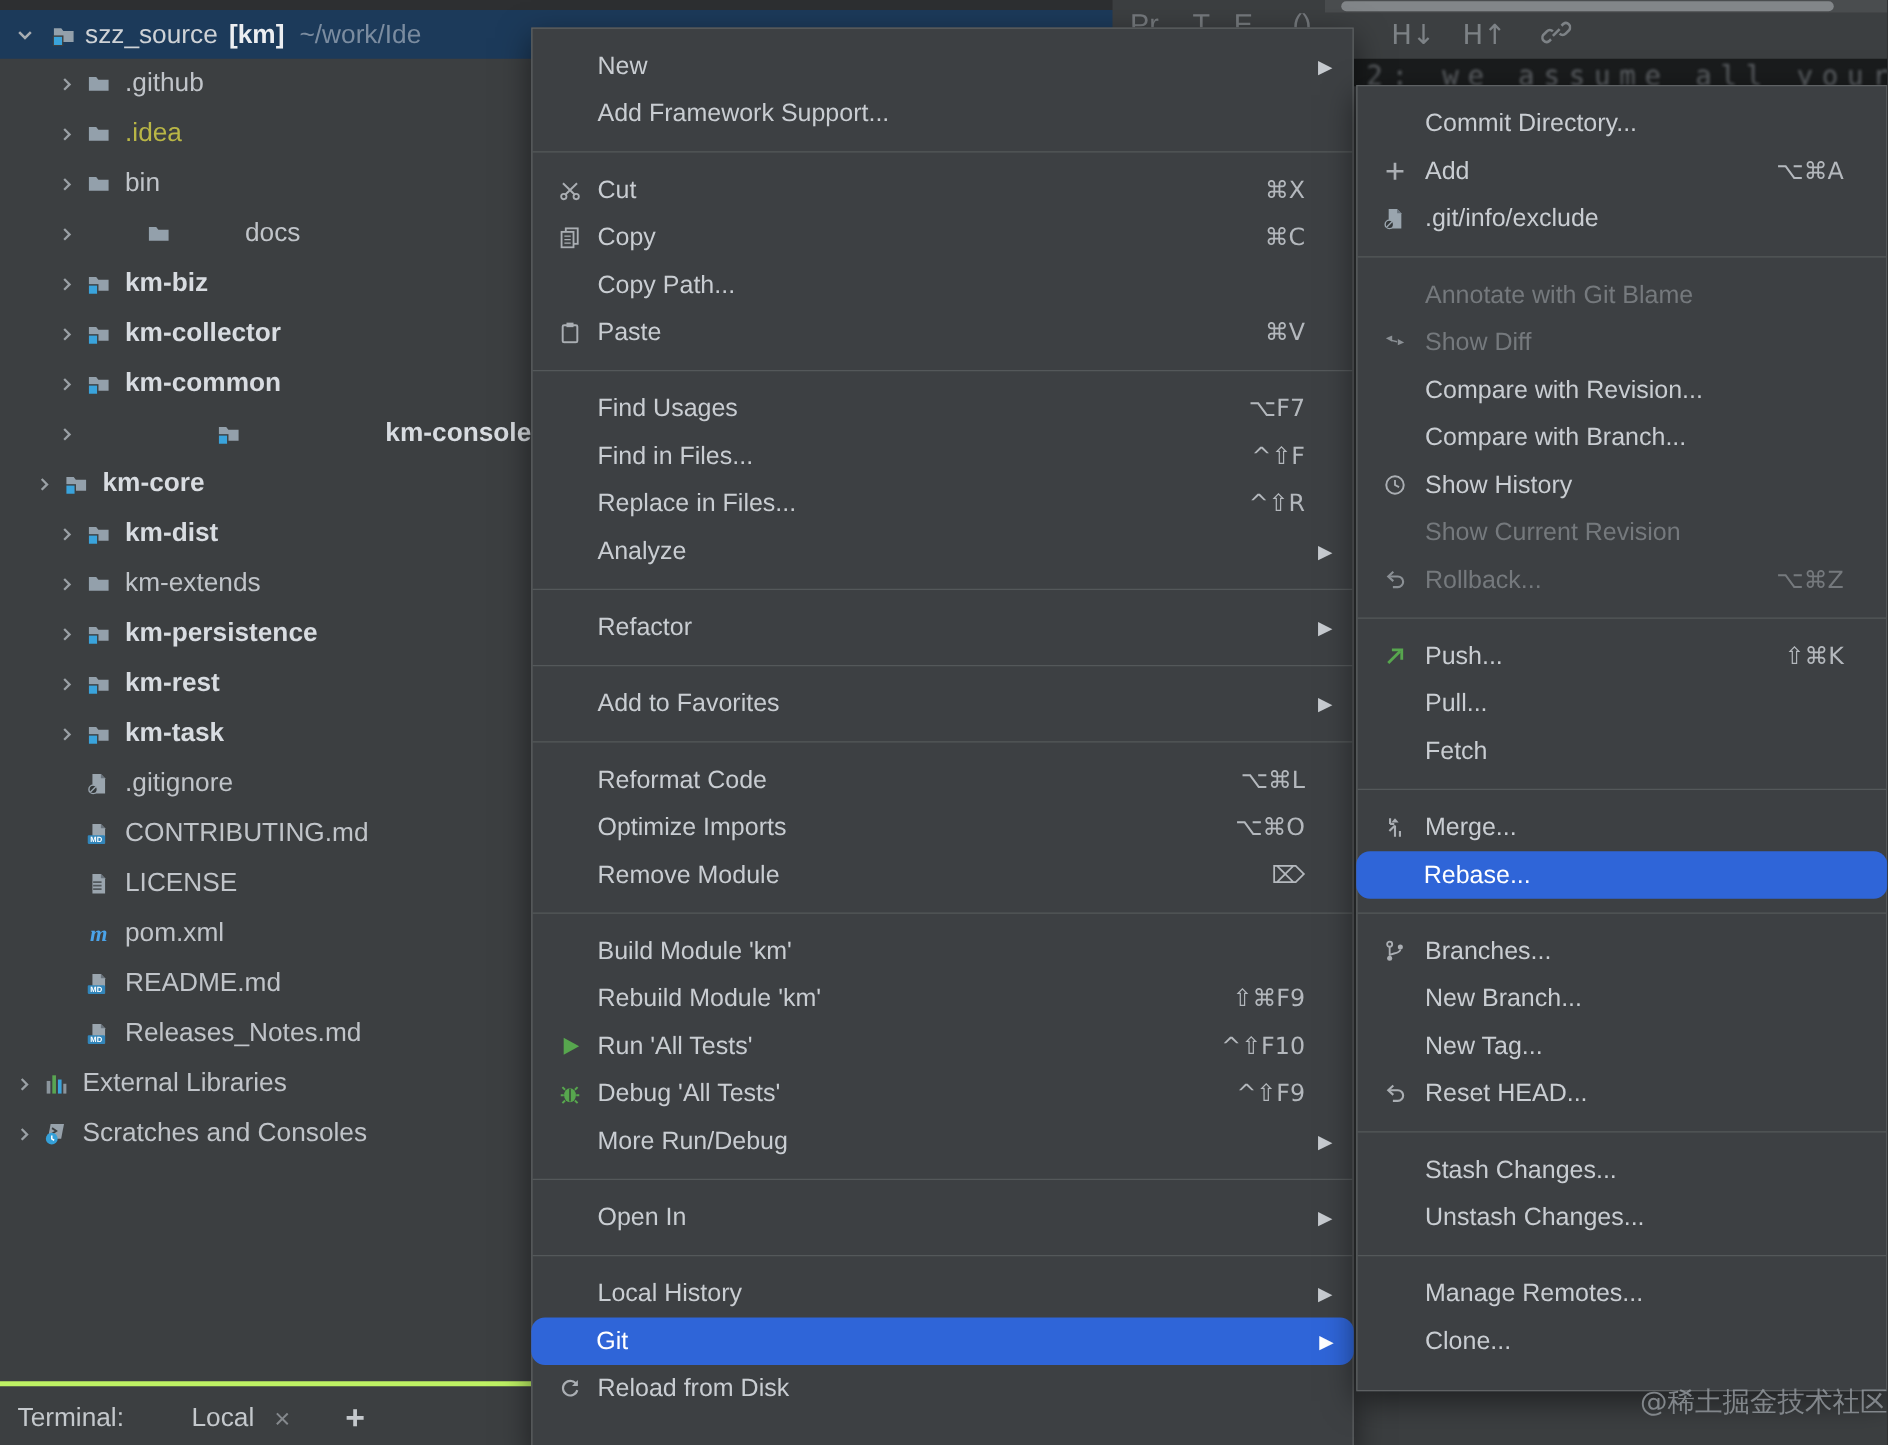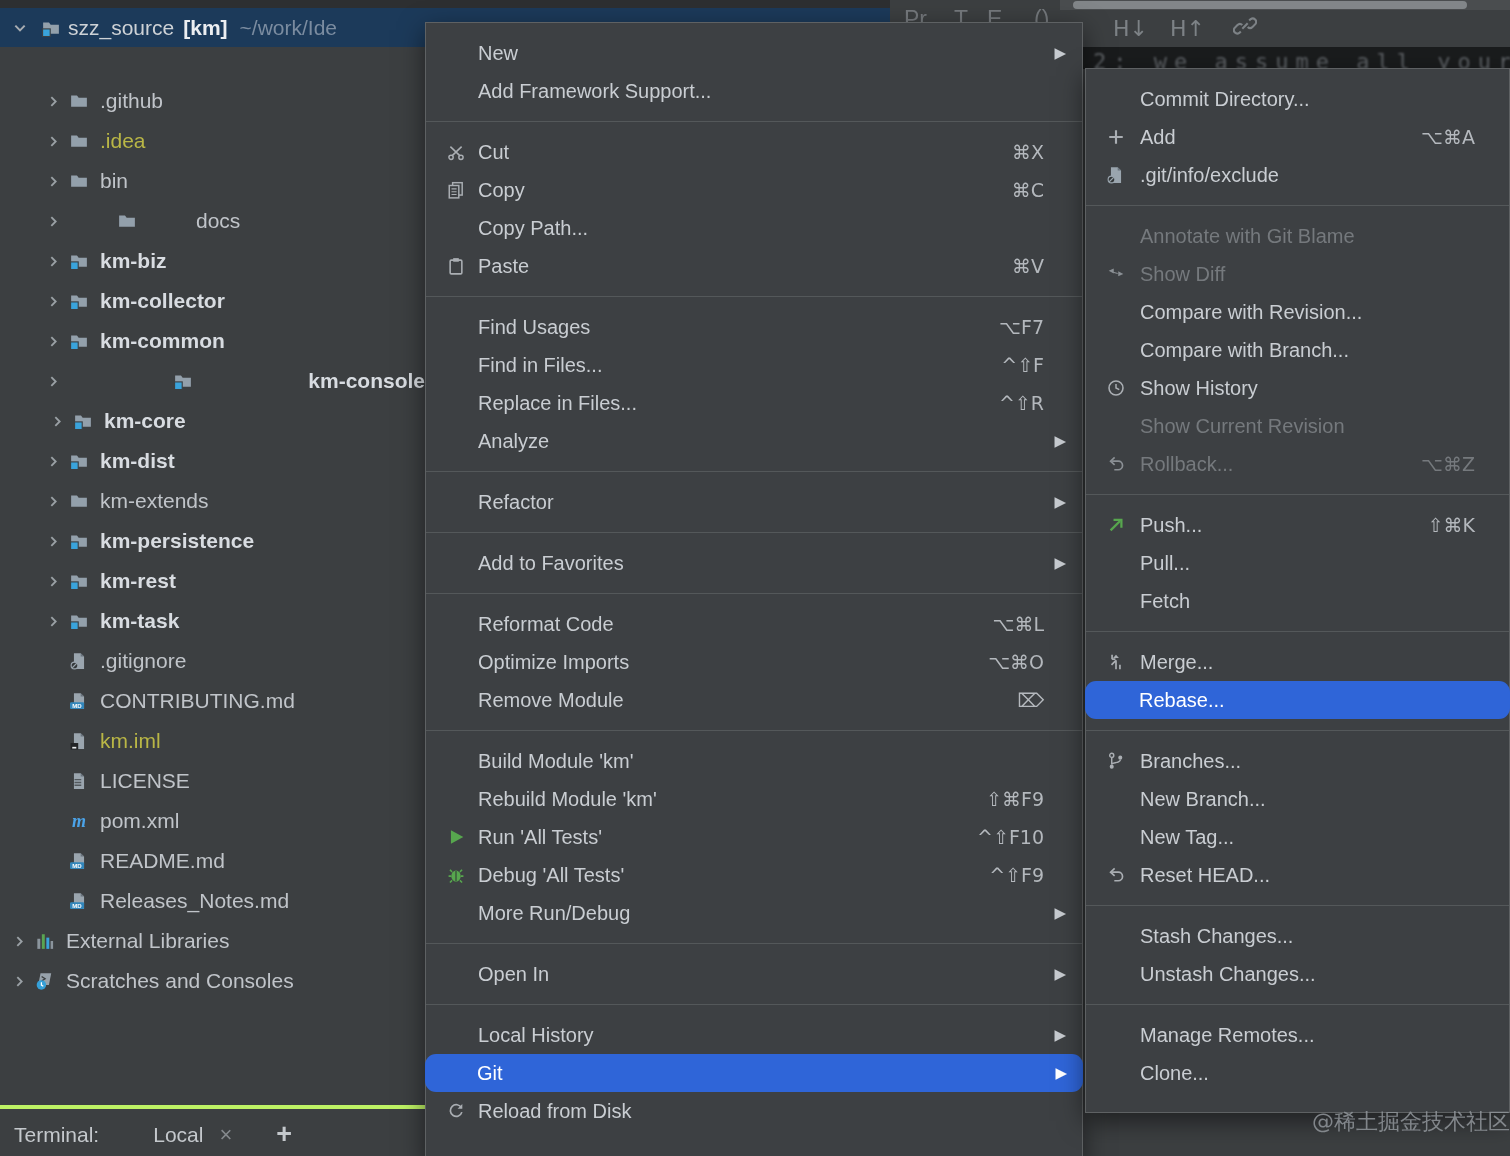--- a/index.html
+++ b/index.html
@@ -19,21 +19,21 @@
   
   #title-row{position:absolute;left:0;top:8px;width:890px;height:39px;background:var(--selection);
              display:flex;align-items:center;font-size:21px;}
   #title-row .slot{width:28px;display:flex;justify-content:center;margin-left:6px;}
   #title-row .ticon{margin-left:8px;display:flex;}
   #title-name{margin-left:8px;color:#ced2d6;}
   #title-module{margin-left:9px;color:#eceef1;font-weight:bold;}
   #title-path{margin-left:12px;color:var(--path-text);white-space:nowrap;}
 
   
-  #tree{position:absolute;left:0;top:47px;width:425px;margin-top:34px;}
+  #tree{position:absolute;left:0;top:47px;width:425px;}
   .tree-row{height:40px;display:flex;align-items:center;font-size:21px;color:#c0c4c9;white-space:nowrap;}
   .tree-row .chev{width:26px;display:flex;justify-content:center;align-items:center;flex:none;}
   .tree-row .ticon{width:26px;display:flex;justify-content:center;align-items:center;flex:none;margin-right:8px;}
   .tree-row .lbl.mod{font-weight:bold;color:#d8dce1;}
   .tree-row .lbl.yellow{color:var(--yellow);}
 
   
   #terminal-bar{position:absolute;left:0;top:1105px;width:425px;height:51px;border-top:4px solid #bef264;
                 display:flex;align-items:center;font-size:21px;color:#c4c8cc;background:var(--panel);}
   #terminal-label{margin-left:14px;}
@@ -221,21 +221,21 @@
           </svg>
         </span>
         <span class="ticon">
           <svg width="18" height="18" viewBox="0 0 16 16">
             <path d="M1 3.2h5.2l1.5 2H15V13H1z" fill="#93a0ab"></path>
             <rect x="0.5" y="8.8" width="6.8" height="6.8" fill="#3aa3db" stroke="#3c3f41"></rect>
           </svg>
         </span>
         <span class="lbl mod">km-console</span>
       </div>
-      <div class="tree-row" style="padding-left: 44px;">
+      <div class="tree-row" style="padding-left: 22px;">
         <span class="chev">
           <svg width="13" height="13" viewBox="0 0 12 12">
             <path d="M4 2l4 4-4 4" fill="none" stroke="#9aa0a5" stroke-width="1.7"></path>
           </svg>
         </span>
         <span class="ticon">
           <svg width="18" height="18" viewBox="0 0 16 16">
             <path d="M1 3.2h5.2l1.5 2H15V13H1z" fill="#93a0ab"></path>
             <rect x="0.5" y="8.8" width="6.8" height="6.8" fill="#3aa3db" stroke="#3c3f41"></rect>
           </svg>
@@ -327,32 +327,20 @@
         <span class="chev"></span>
         <span class="ticon">
           <svg width="18" height="18" viewBox="0 0 16 16">
             <path d="M3.5 1h6l3 3v11h-9z" fill="#9aa5ae"></path>
             <path d="M9.5 1l3 3h-3z" fill="#69737c"></path>
             <rect x="0" y="9" width="12.5" height="6.2" rx="1" fill="#3286bb"></rect>
             <text x="6.2" y="14" font-size="5.4" font-weight="bold" fill="#fff" text-anchor="middle" font-family="Liberation Sans,sans-serif">MD</text>
           </svg>
         </span>
         <span class="lbl">CONTRIBUTING.md</span>
-      </div>
-      <div class="tree-row" style="padding-left: 40px;">
-        <span class="chev"></span>
-        <span class="ticon">
-          <svg width="18" height="18" viewBox="0 0 16 16">
-            <path d="M3.5 1h6l3 3v11h-9z" fill="#9aa5ae"></path>
-            <path d="M9.5 1l3 3h-3z" fill="#69737c"></path>
-            <rect x="0.5" y="9.8" width="6.8" height="5.8" fill="#222426"></rect>
-            <rect x="2" y="13.2" width="3.6" height="1.5" fill="#e8eaec"></rect>
-          </svg>
-        </span>
-        <span class="lbl yellow">km.iml</span>
       </div>
       <div class="tree-row" style="padding-left: 40px;">
         <span class="chev"></span>
         <span class="ticon">
           <svg width="18" height="18" viewBox="0 0 16 16">
             <path d="M3.5 1h6l3 3v11h-9z" fill="#9aa5ae"></path>
             <path d="M9.5 1l3 3h-3z" fill="#69737c"></path>
             <path d="M4 6.8h6M4 9.3h6M4 11.8h6" stroke="#52585c" stroke-width="1.2"></path>
           </svg>
         </span>

